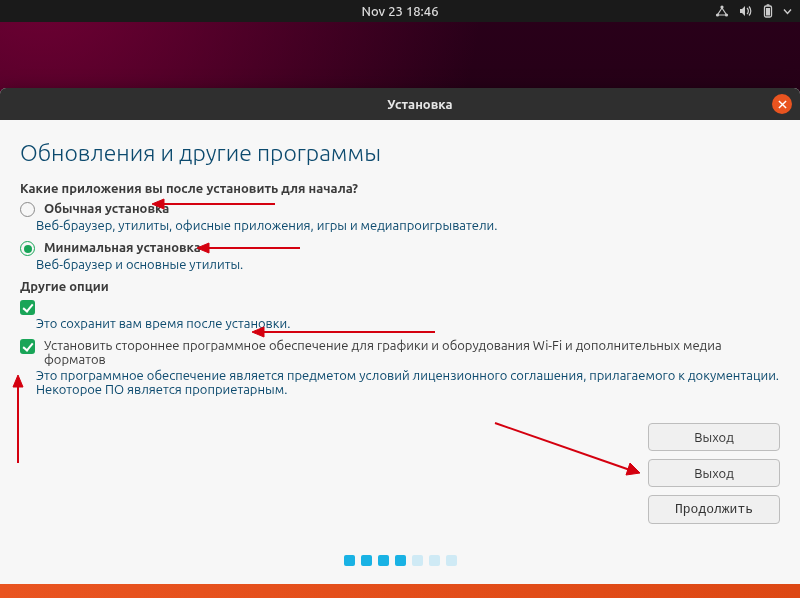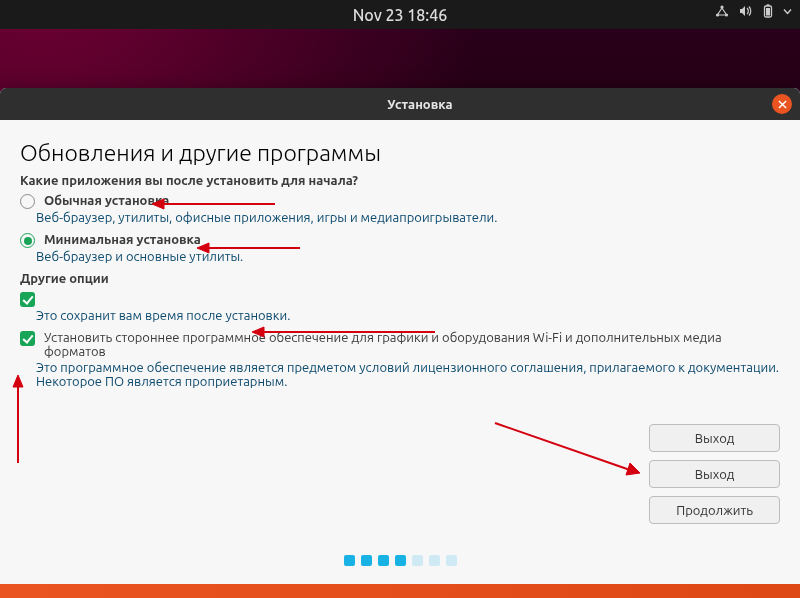--- a/index.html
+++ b/index.html
@@ -5,23 +5,23 @@
   html, body {
     margin: 0; padding: 0;
     width: 800px; height: 598px;
     font-family: "Ubuntu", "Noto Sans", "DejaVu Sans", sans-serif;
     background: #000;
     overflow: hidden;
     -webkit-font-smoothing: antialiased;
   }
   
   .topbar {
-    position: absolute; top:0; left:0; right:0; height:29px;
+    position: absolute; top:0; left:0; right:0; height:22px;
     background: #1a1a1a; color:#ddd;
-    font-size: 16px; font-weight: 500;
+    font-size: 13px; font-weight: 500;
     display:flex; align-items:center; justify-content:center;
   }
   .topbar .tray {
     position:absolute; right:8px; top:0; height:22px;
     display:flex; align-items:center; gap:10px;
   }
   .topbar .tray span { display:inline-flex; align-items:center; }
   .icon-svg { fill:#ccc; }
   
   .desktop {
@@ -59,22 +59,22 @@
     display:flex; align-items:center; justify-content:center;
     cursor:pointer;
   }
   .close-btn svg { width:9px; height:9px; }
   .content {
     flex:1; padding: 20px 20px 8px 20px;
     color:#3b3b3b;
     position:relative;
   }
   h1 {
-    margin:0 0 8px 0;
-    font-weight:300; font-size:23px; color:#000000;
+    margin:0 0 16px 0;
+    font-weight:300; font-size:23px; color:#0c4a6e;
   }
   .section-label {
     font-weight:700; font-size:13px; margin: 6px 0;
   }
   .option {
     display:flex; align-items:flex-start; gap:9px;
     margin: 6px 0 2px 0;
     font-size:13px;
   }
   .option .opt-label { font-weight:600; }
@@ -108,21 +108,21 @@
   .buttons {
     position:absolute; right:20px; bottom:60px;
     display:flex; gap:8px;flex-direction:column;
   }
   .btn {
     border:1px solid #bdbdbd; background:#f0f0f0;
     padding:6px 18px; font-size:13px; color:#333;
     border-radius:4px; cursor:pointer;
     font-family:inherit;
   }
-  .btn.primary { padding:6px 26px; }
+  .btn.primary { padding:6px 26px;font-family:Liberation Mono, monospace; }
   
   .dots {
     position:absolute; left:0; right:0; bottom:18px;
     display:flex; justify-content:center; gap:6px;
   }
   .dots span {
     width:11px; height:11px; border-radius:2px;
   }
   .dots .on  { background:#19b2e4; }
   .dots .off { background:#cfeaf5; }

